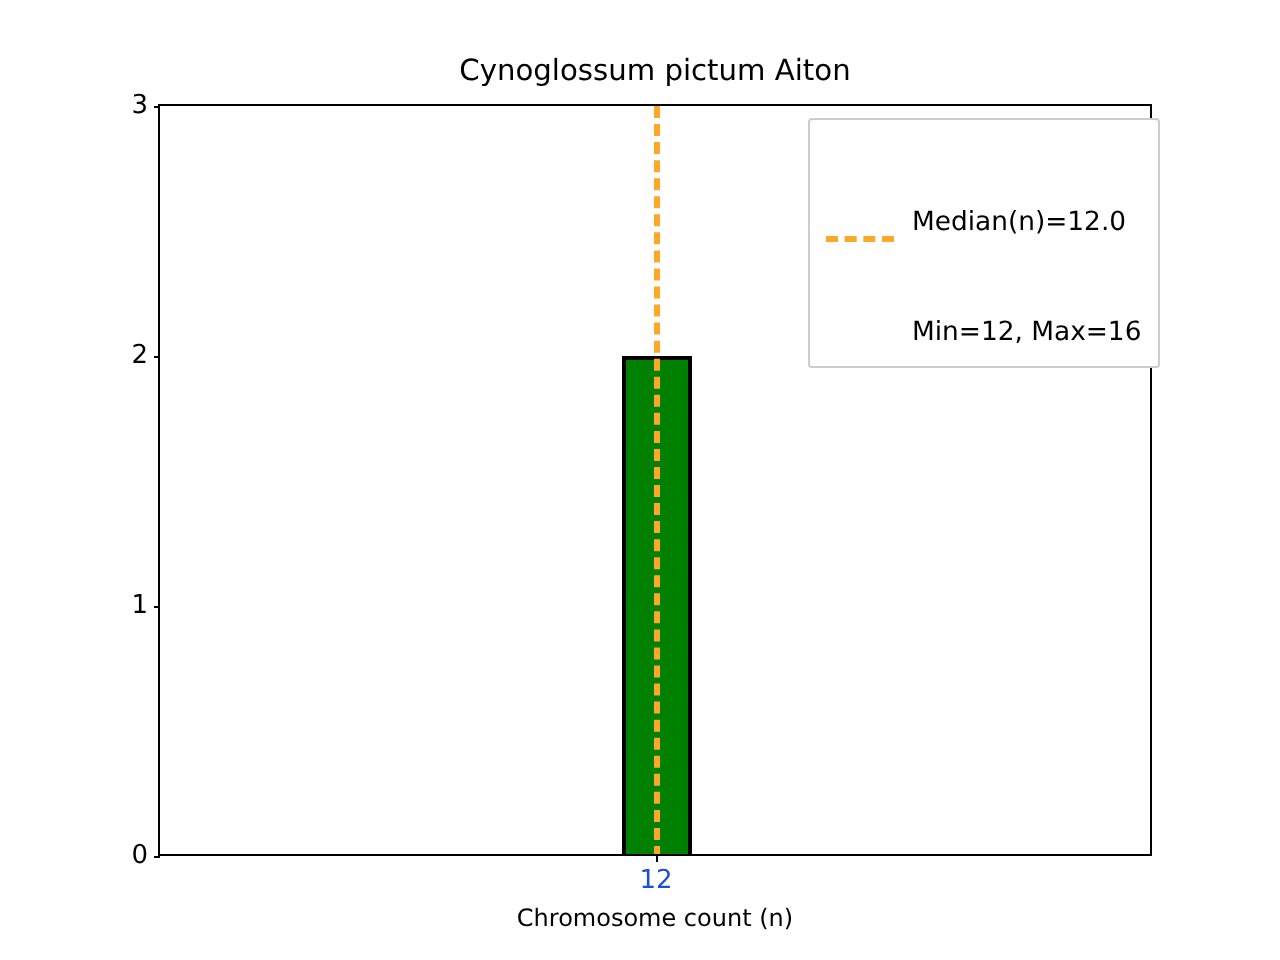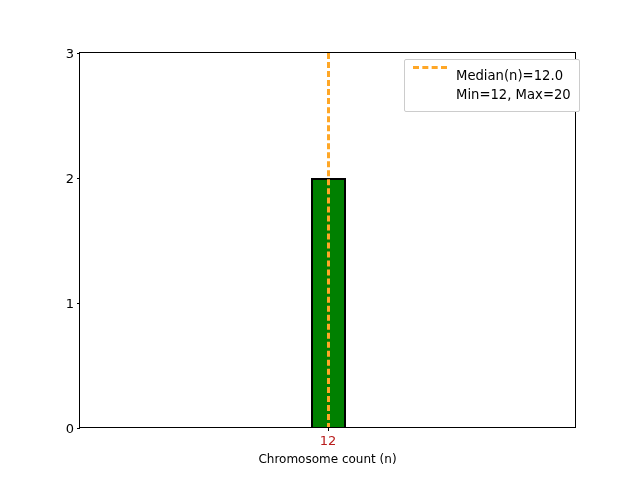--- a/index.html
+++ b/index.html
@@ -97,21 +97,21 @@
     width: 0;
     border-left: 1px solid #000000;
   }
   .xtick-label {
     position: absolute;
     top: calc(100% + 7px);
     transform: translateX(-50%);
     font-size: 13px;
     line-height: 14px;
     white-space: nowrap;
-    color: #b91c1c;
+    color: #1d4ed8;
   }
 
   
   #xlabel {
     position: absolute;
     left: 79px;
     top: 452px;
     width: 497px;
     text-align: center;
     font-size: 12px;
@@ -125,22 +125,23 @@
     left: 404px;
     top: 59px;
     box-sizing: border-box;
     border: 1px solid #cccccc;
     background: #ffffff;
     padding: 6px 8px 7px 8px;
     border-radius: 2px;
   }
   .legend-row {
     display: flex;
-    align-items: flex-start;
+    align-items: flex-end;
     height: 19px;
+    margin-top: 36px;
   }
   .legend-swatch {
     width: 34px;
     height: 0;
     border-top: 3px dashed #ffa726;
     margin-right: 9px;
     flex: 0 0 auto;
   }
   .legend-swatch.blank {
     border-top: 3px dashed transparent;
@@ -150,20 +151,21 @@
     line-height: 19px;
     white-space: nowrap;
     color: #000000;
   }
 </style>
 </head>
 <body>
 
 <div id="figure">
 
+  <div id="chart-title">Cynoglossum pictum Aiton</div>
 
   <div id="plot-area">
 
     <div class="ytick-mark" style="top:375px;"></div>
     <div class="ytick-label" style="top:375px;">0</div>
 
     <div class="ytick-mark" style="top:250px;"></div>
     <div class="ytick-label" style="top:250px;">1</div>
 
     <div class="ytick-mark" style="top:125px;"></div>
@@ -185,17 +187,17 @@
 
   <div id="xlabel">Chromosome count (n)</div>
 
   <div id="legend">
     <div class="legend-row">
       <span class="legend-swatch"></span>
       <span class="legend-text">Median(n)=12.0</span>
     </div>
     <div class="legend-row">
       <span class="legend-swatch blank"></span>
-      <span class="legend-text">Min=12, Max=20</span>
+      <span class="legend-text">Min=12, Max=16</span>
     </div>
   </div>
 
 </div>
 
 </body></html>

